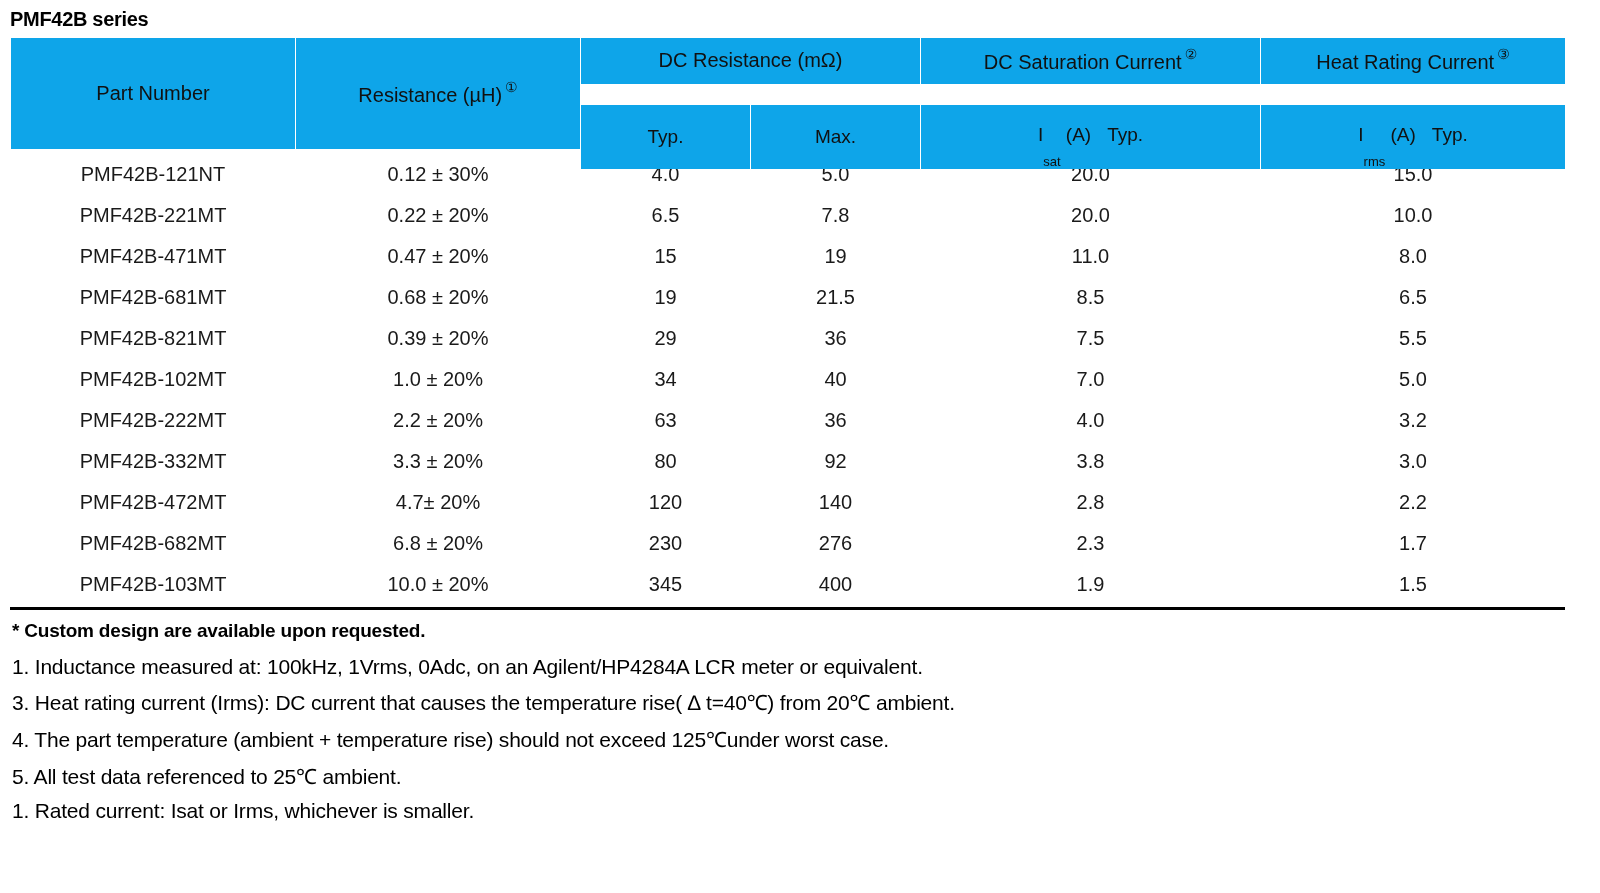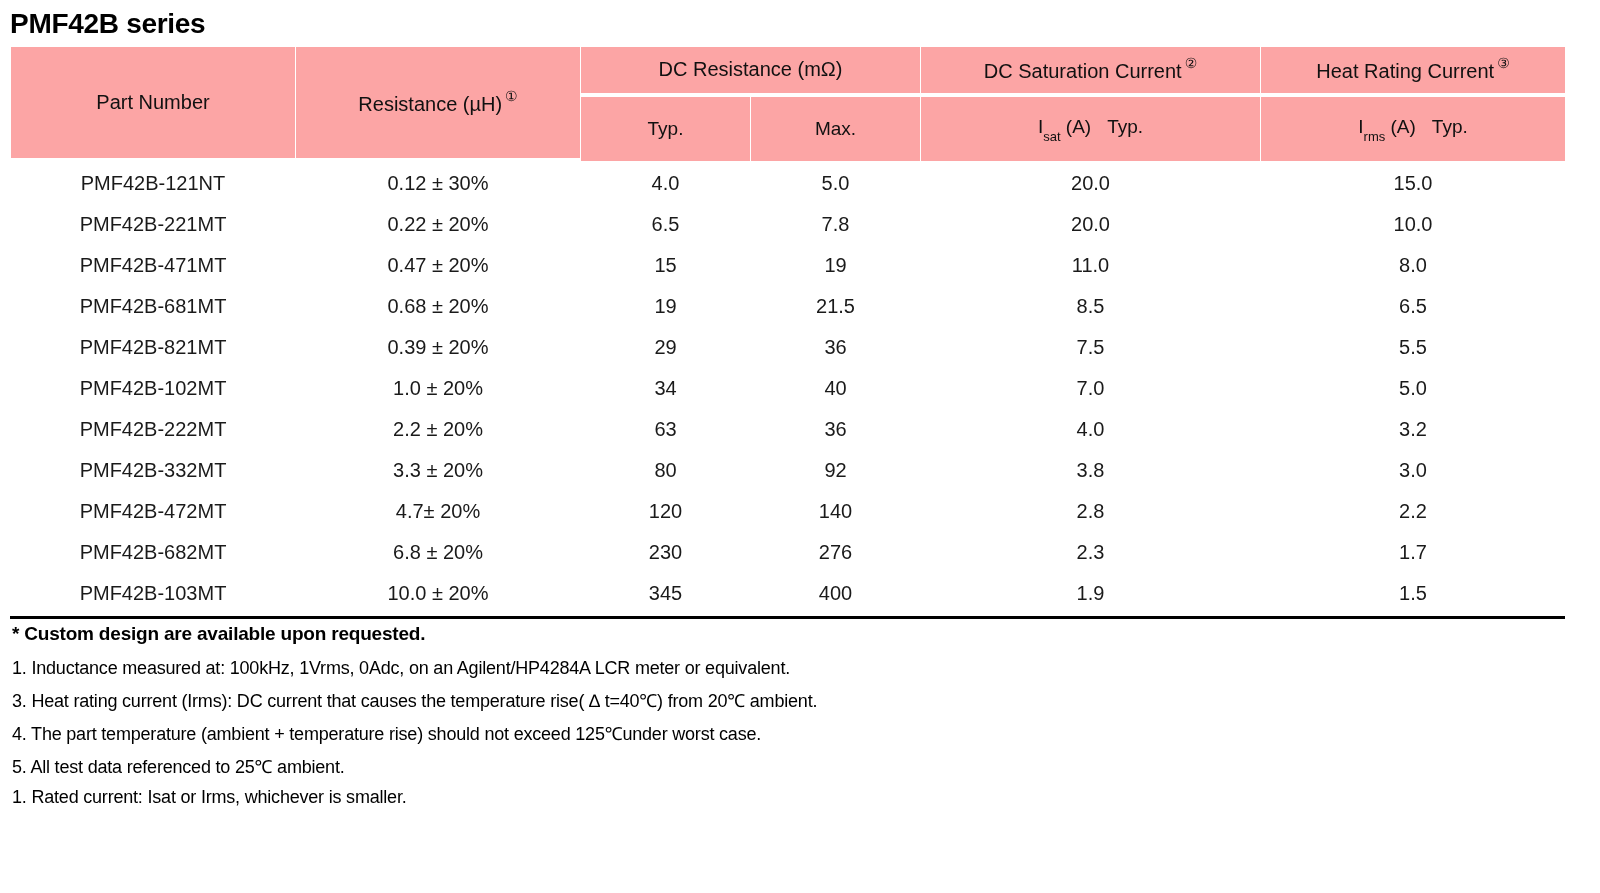--- a/index.html
+++ b/index.html
@@ -15,40 +15,40 @@
     overflow: hidden;
   }
   .page {
     position: relative;
     width: 1600px;
     height: 893px;
     box-sizing: border-box;
     padding: 0 0 0 0;
   }
   .series-title {
-    font-size: 28px;
+    font-size: 20px;
     font-weight: bold;
     letter-spacing: -0.3px;
     padding: 8px 0 6px 10px;
   }
   table.spec {
     border-collapse: collapse;
     width: 1555px;
     margin: 0 0 0 10px;
     table-layout: fixed;
   }
   table.spec col.c-part   { width: 285px; }
   table.spec col.c-ind    { width: 285px; }
   table.spec col.c-typ    { width: 170px; }
   table.spec col.c-max    { width: 170px; }
   table.spec col.c-sat    { width: 340px; }
   table.spec col.c-rms    { width: 305px; }
 
   table.spec thead th {
-    background: #fca5a5;
+    background: #0ea5e9;
     font-weight: normal;
     font-size: 20px;
     color: #111;
     border: 1px solid #ffffff;
     padding: 10px 12px;
     text-align: center;
     vertical-align: middle;
   }
   table.spec thead th.tall {
     height: 86px;
@@ -72,42 +72,43 @@
     font-size: 14px;
     vertical-align: super;
     position: relative;
     top: -2px;
     padding-left: 3px;
   }
   .sub {
     font-size: 13px;
     vertical-align: sub;
     position: relative;
-    top: 3px;
+    top: 20px;
   }
   .gap {
     display: inline-block;
     width: 16px;
   }
   .rule {
     width: 1555px;
     margin: 2px 0 0 10px;
     border-top: 3px solid #000;
   }
   .notes {
     margin: 0 4px 0 10px;
+    padding-top: 6px;
   }
   .notes .custom {
     font-size: 19px;
     font-weight: bold;
     padding: 4px 0 9px 2px;
     letter-spacing: -0.2px;
   }
   .notes .note {
-    font-size: 18px;
+    font-size: 21px;
     padding: 4px 0 5px 2px;
     letter-spacing: -0.2px;
   }
 </style>
 </head>
 <body>
 
 <div class="page">
 
   <div class="series-title">PMF42B series</div>

